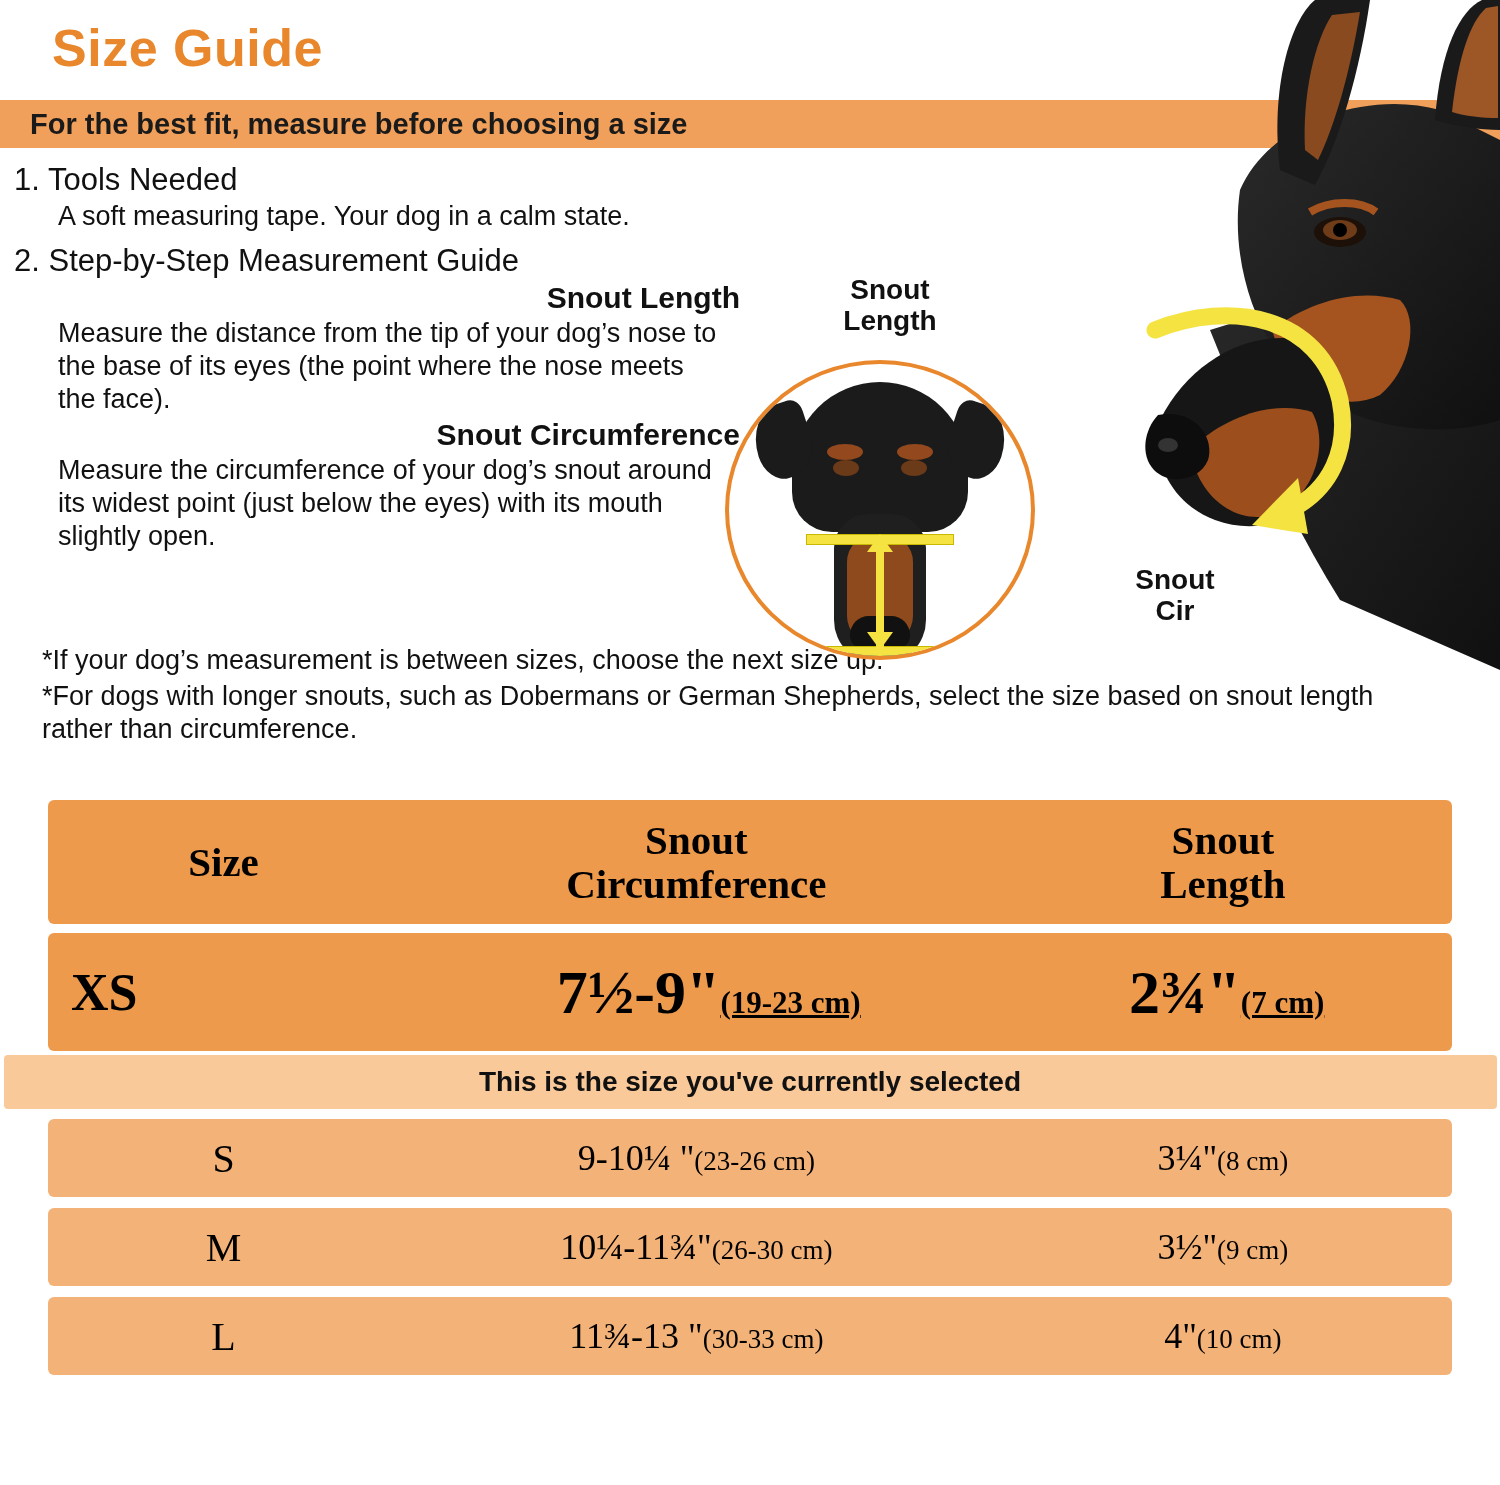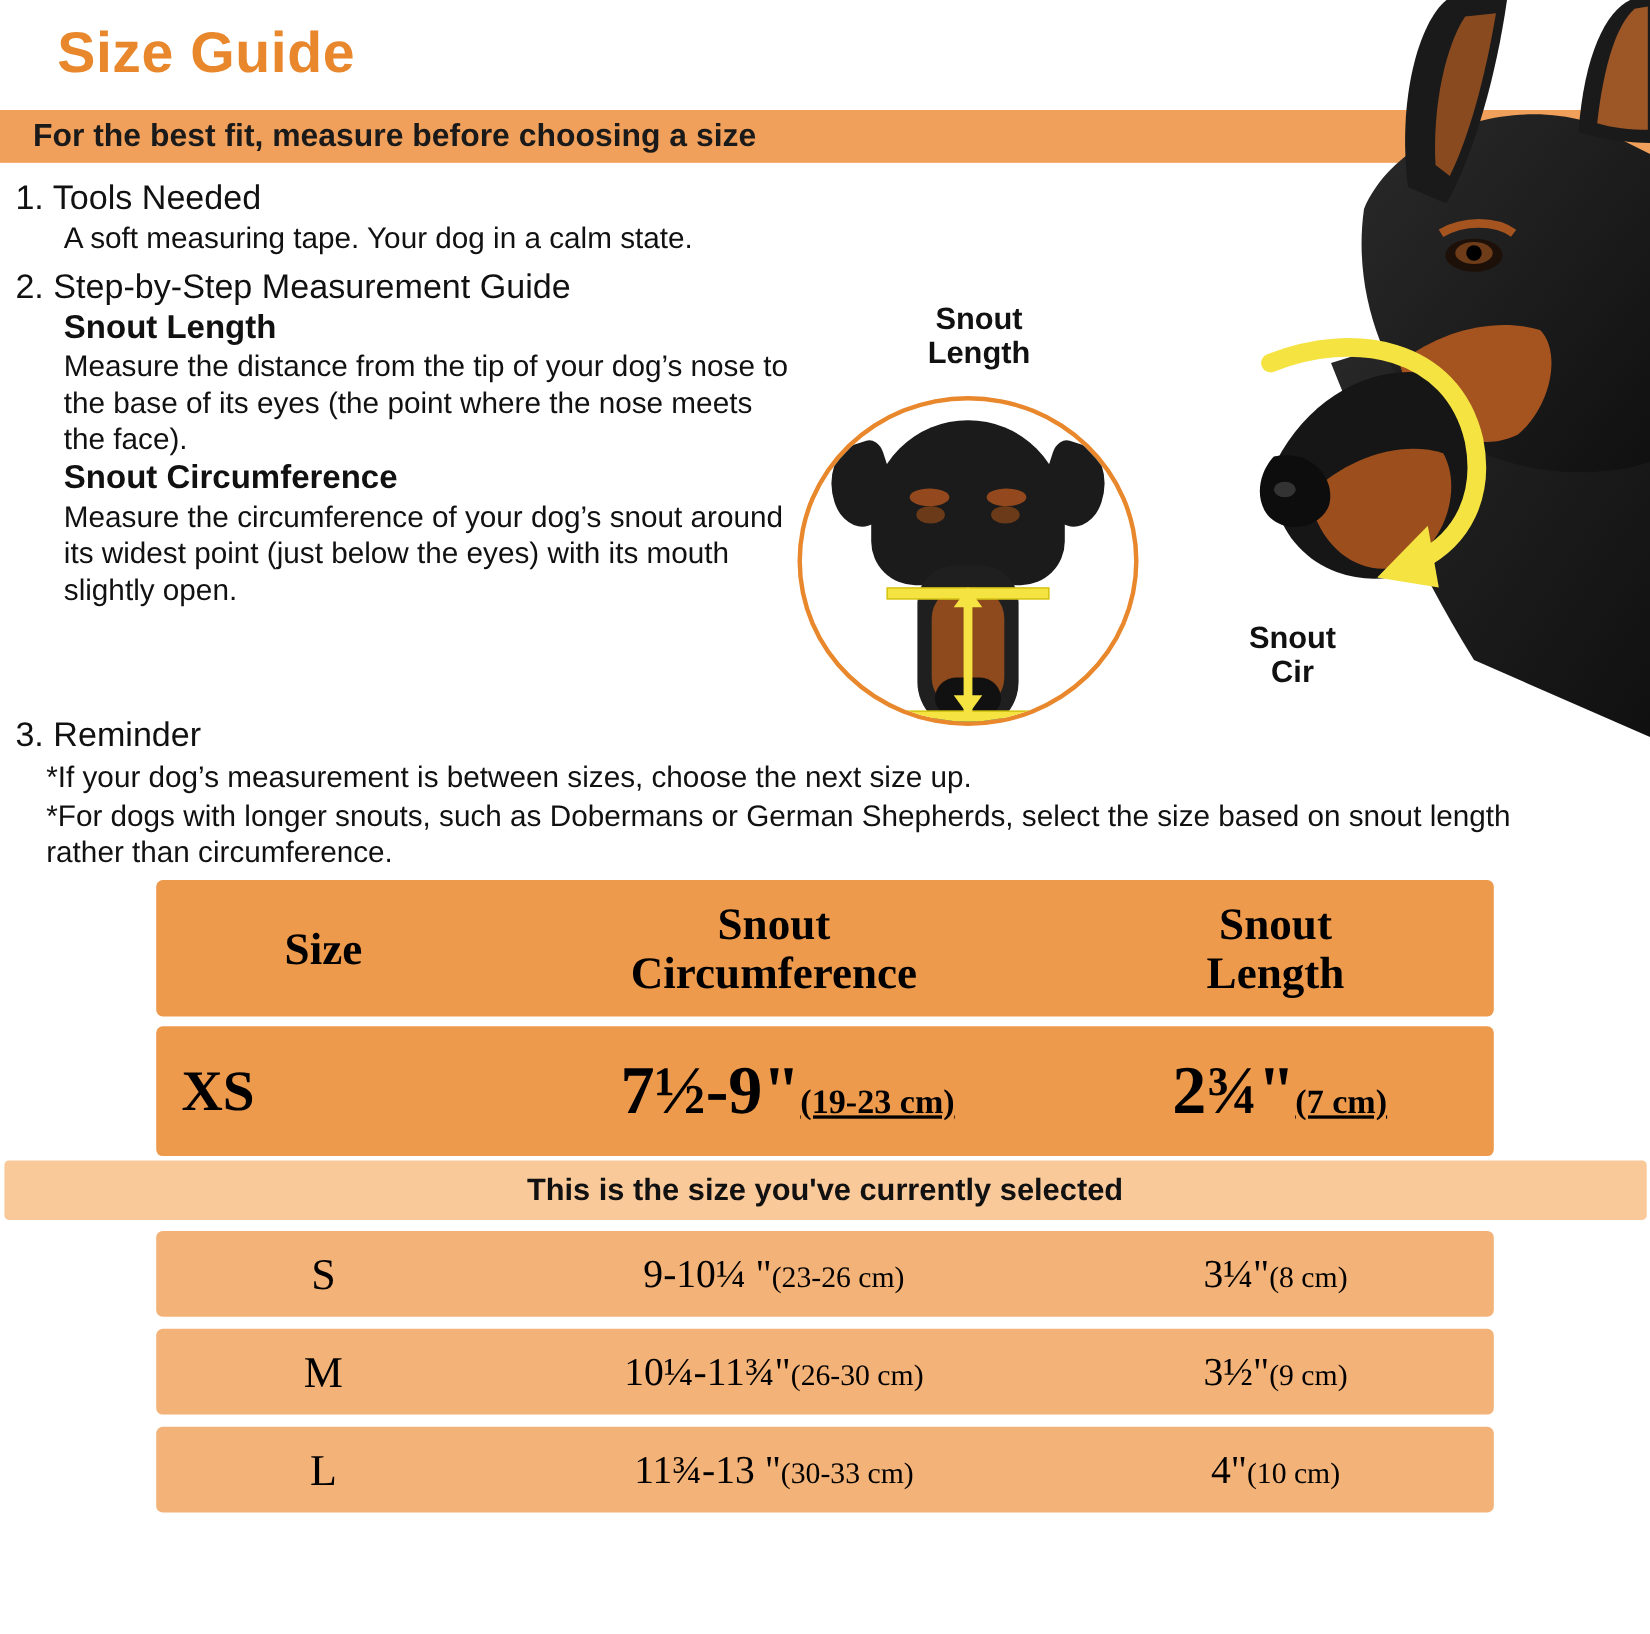--- a/index.html
+++ b/index.html
@@ -50,20 +50,21 @@
     font-size: 31px;
     font-weight: normal;
     color: #111;
     margin: 10px 0 2px 14px;
   }
   .sub-h {
     font-size: 30px;
     font-weight: bold;
     color: #111;
     margin: 2px 0 0 58px;
+    text-align: right;
   }
   .body-t {
     font-size: 27px;
     line-height: 1.22;
     color: #111;
     margin: 2px 0 0 58px;
     max-width: 670px;
   }
   .reminder-block {
     position: absolute;
@@ -229,21 +230,21 @@
 
   
   .table {
     position: absolute;
     top: 800px; left: 0;
     width: 1500px;
   }
   .row {
     display: flex;
     align-items: center;
-    width: 1216px;
+    width: 1404px;
     margin: 0 auto 9px auto;
     border-radius: 6px;
   }
   .head-row {
     background: #EE9A4D;
     height: 124px;
     font-family: "Liberation Serif", serif;
   }
   .head-c {
     font-family: "Liberation Serif", serif;
@@ -328,21 +329,20 @@
   <div class="body-t">A soft measuring tape. Your dog in a calm state.</div>
 
   <div class="h-num">2. Step-by-Step Measurement Guide</div>
   <div class="sub-h">Snout Length</div>
   <div class="body-t">Measure the distance from the tip of your dog’s nose to the base of its eyes (the point where the nose meets the face).</div>
   <div class="sub-h">Snout Circumference</div>
   <div class="body-t">Measure the circumference of your dog’s snout around its widest point (just below the eyes) with its mouth slightly open.</div>
 </div>
 
 <div class="reminder-block">
-  <div class="h-num" style="margin-left:14px;">3. Reminder</div>
   <div class="reminder-t">*If your dog’s measurement is between sizes, choose the next size up.</div>
   <div class="reminder-t">*For dogs with longer snouts, such as Dobermans or German Shepherds, select the size based on snout length rather than circumference.</div>
 </div>
 
 <div class="diagram">
   <div class="diagram-label">
     <div>Snout</div>
     <div>Length</div>
   </div>
   <div class="circle-frame">

